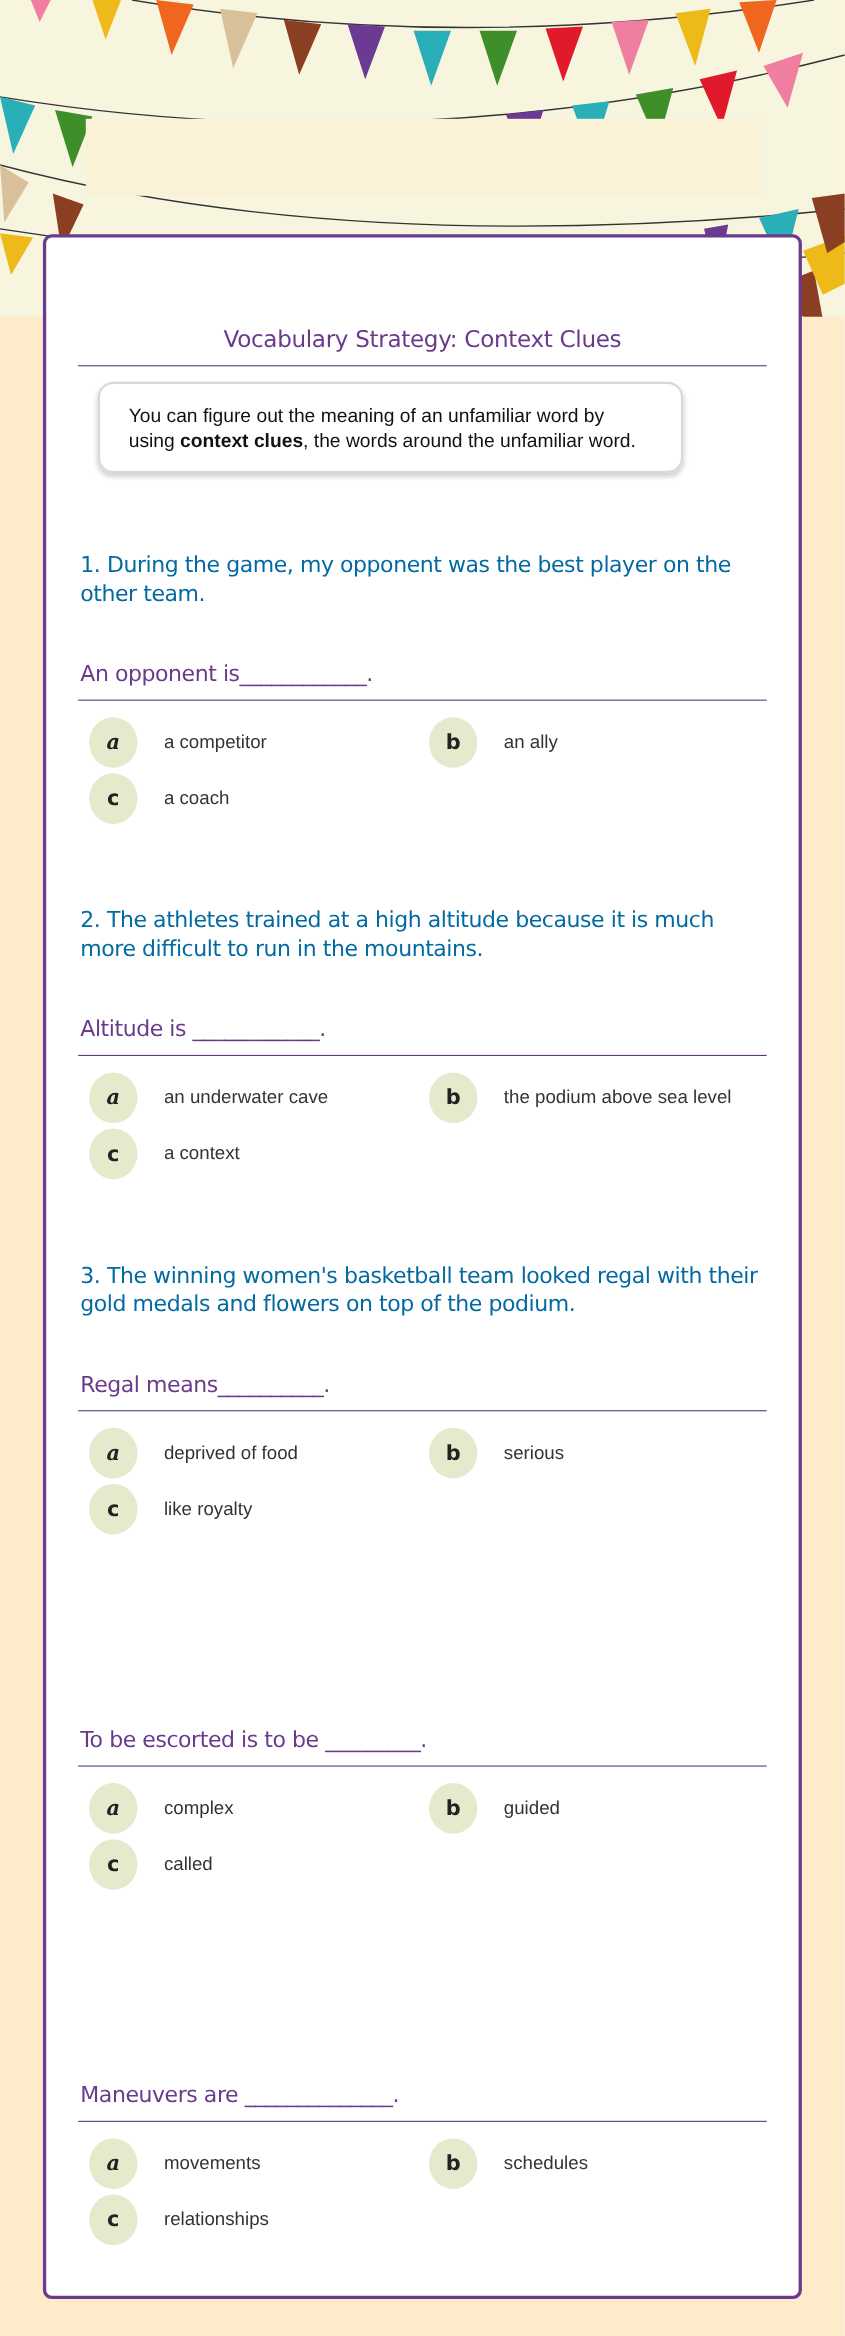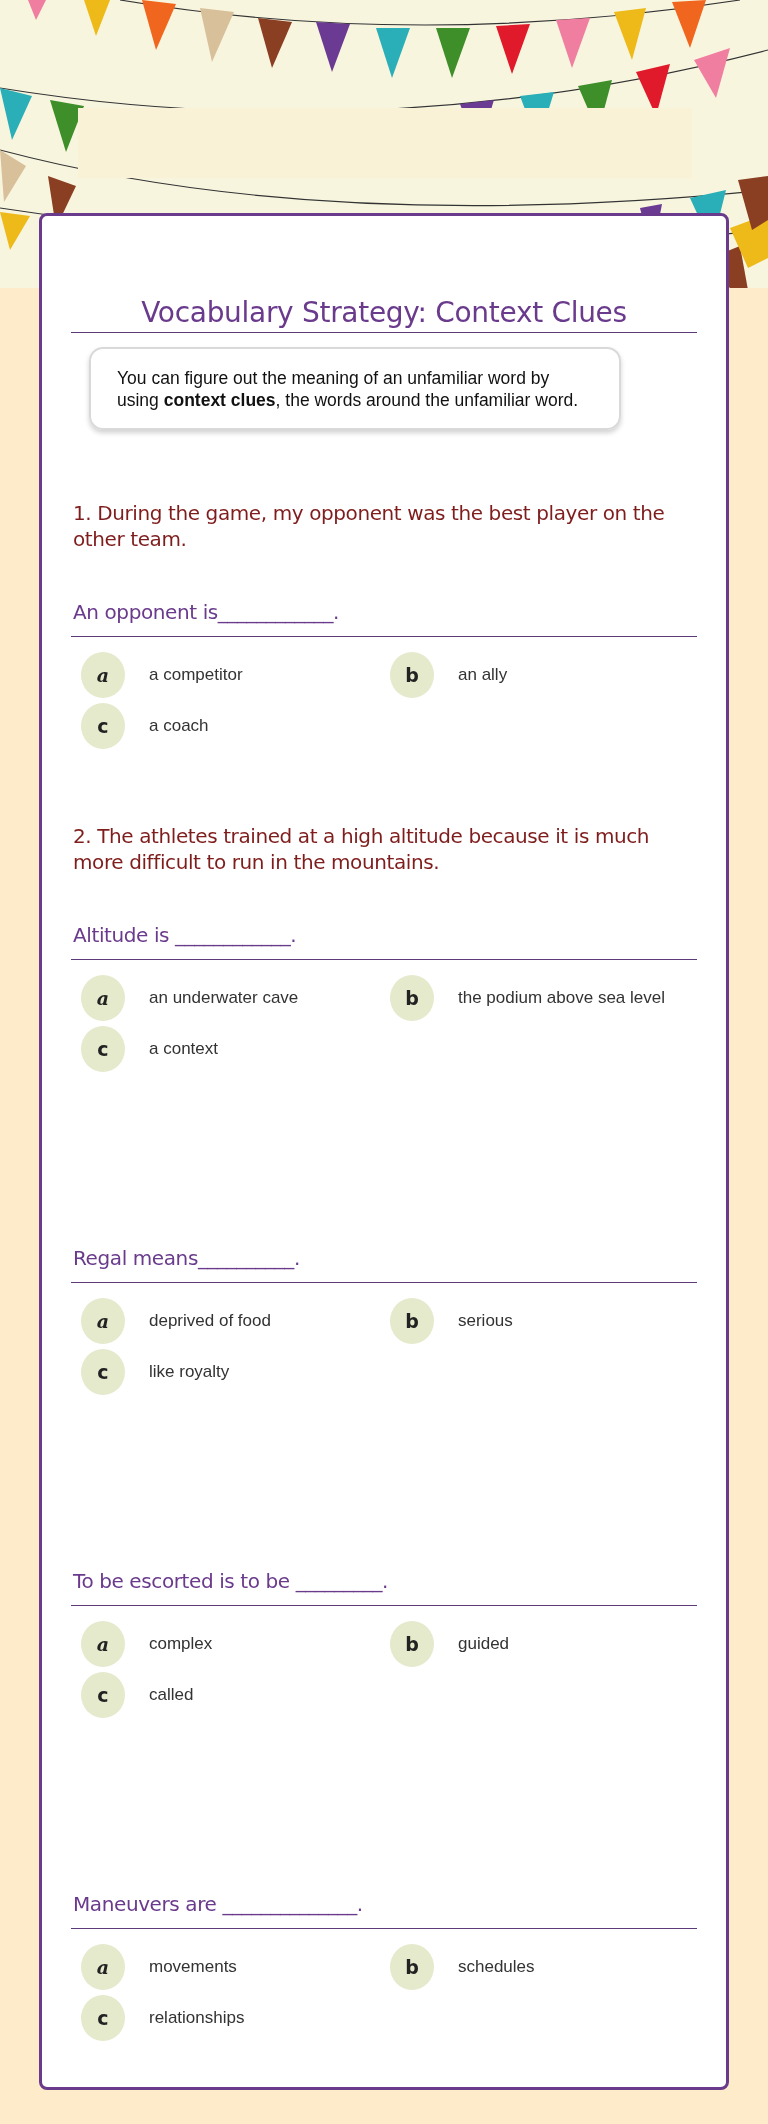--- a/index.html
+++ b/index.html
@@ -25,21 +25,21 @@
       position: absolute; left: 39px; top: 213px; width: 684px; height: 1871px;
       background: #FFFFFF;
       border: 3px solid #6A3A8C;
       border-radius: 8px;
     }
     .page-title {
       position: absolute; left: 0; right: 0; top: 80px;
       text-align: center;
       color: #6A3A8C;
       font-family: "DejaVu Sans", sans-serif;
-      font-size: 28px;
+      font-size: 21px;
       letter-spacing: -0.3px;
     }
     .title-divider {
       position: absolute; left: 29px; width: 626px; top: 116px; height: 1px;
       background: #5E3A78;
     }
     .info-box {
       position: absolute; left: 47px; top: 131px; width: 532px; height: 83px;
       box-sizing: border-box;
       border: 2px solid #D9D9D9;
@@ -49,21 +49,21 @@
       font-size: 17.5px;
       line-height: 22px;
       color: #111;
     }
     .info-box b { font-weight: bold; }
     .question {
       position: absolute; left: 29px; width: 626px; height: 300px;
     }
     .q-text {
       position: absolute; left: 2px; top: 0; width: 620px;
-      color: #7f1d1d;
+      color: #0369a1;
       font-family: "DejaVu Sans", sans-serif;
       font-size: 20px;
       line-height: 26px;
       letter-spacing: -0.4px;
     }
     .q-prompt {
       position: absolute; left: 2px; top: 100px;
       color: #6A3A8C;
       font-family: "DejaVu Sans", sans-serif;
       font-size: 20px;
@@ -194,20 +194,21 @@
       <span class="badge">b</span>
       <span class="opt-label">the podium above sea level</span>
     </div>
     <div class="option" style="left:10px; top:203px;">
       <span class="badge">c</span>
       <span class="opt-label">a context</span>
     </div>
   </div>
 
   <div class="question" style="top:930px;">
+    <div class="q-text">3. The winning women's basketball team looked regal with their gold medals and flowers on top of the podium.</div>
     <div class="q-prompt">Regal means__________.</div>
     <div class="q-divider"></div>
     <div class="option" style="left:10px; top:152px;">
       <span class="badge italic">a</span>
       <span class="opt-label">deprived of food</span>
     </div>
     <div class="option" style="left:319px; top:152px;">
       <span class="badge">b</span>
       <span class="opt-label">serious</span>
     </div>

